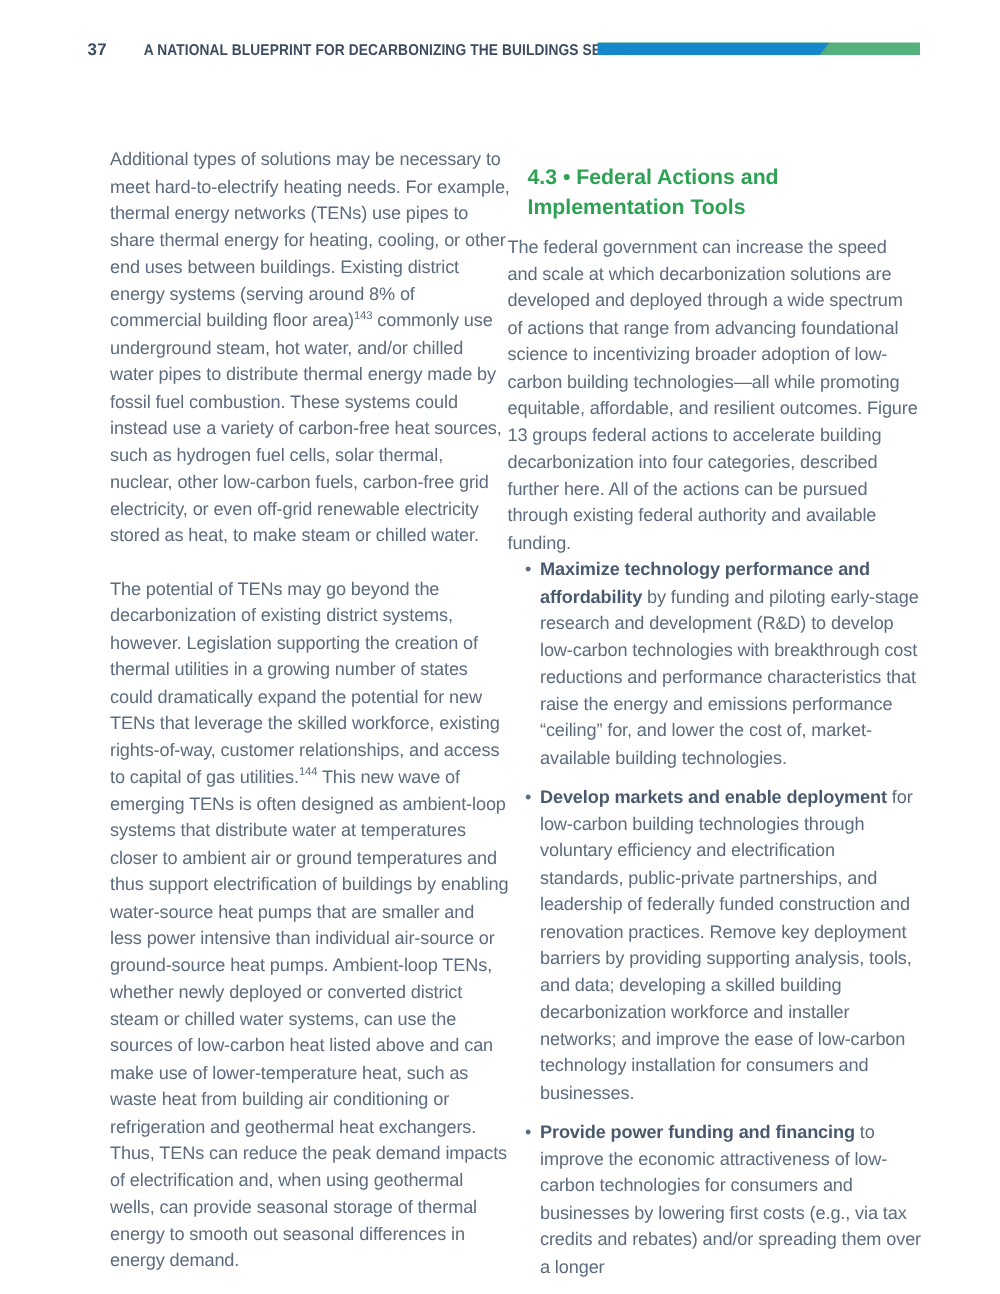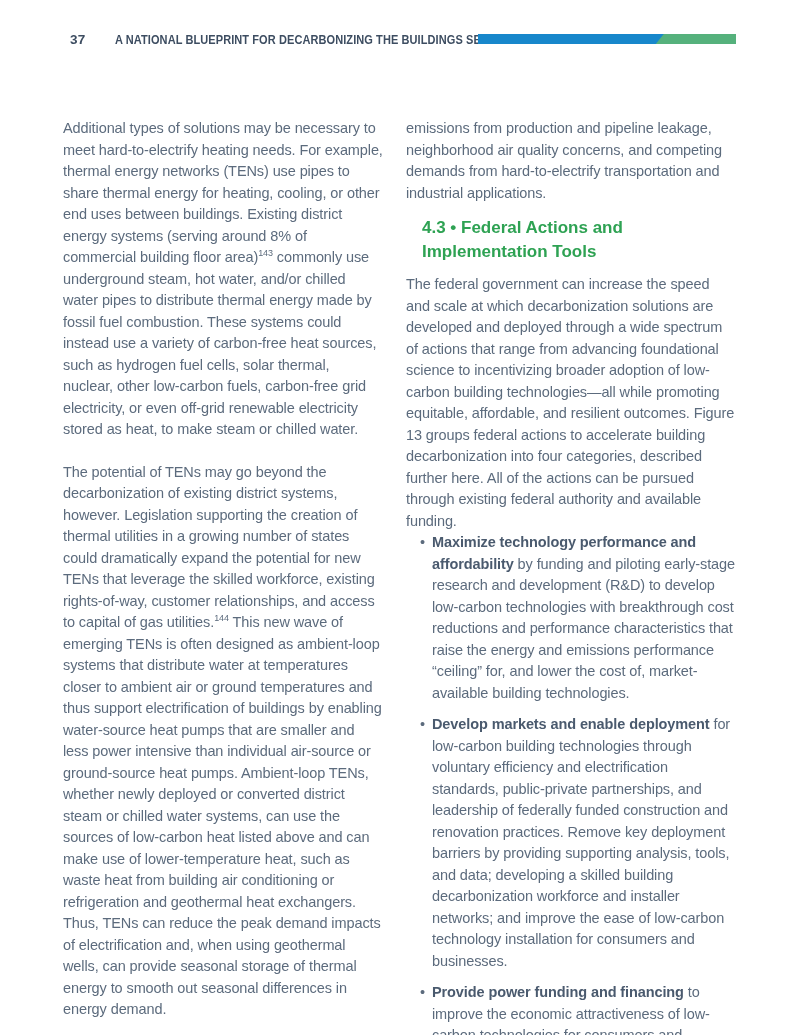--- a/index.html
+++ b/index.html
@@ -19,21 +19,21 @@
   }
   .header-bar{
     position:absolute;left:478px;top:34px;right:64px;height:10px;overflow:hidden;
   }
   .header-bar-blue{
     position:absolute;left:0;top:0;height:100%;width:72%;
     clip-path:polygon(0 0,100% 0,calc(100% - 8px) 100%,0 100%);
   }
   
   .col{position:absolute;top:118px;font-size:14.5px;line-height:21.5px;color:#5c6b7d;letter-spacing:-0.1px;}
-  .col-left{left:63px;width:320px;}
+  .col-left{left:88px;width:320px;}
   .col-right{left:406px;width:331px;}
   .para{margin:0 0 21px 0;}
   .para:last-child{margin-bottom:0;}
   .b{font-weight:bold;color:#4a5a6e;text-align:center;}
   sup{font-size:9px;line-height:0;vertical-align:super;}
   .section-heading{
     margin:12px 0 10px 16px;
     font-size:17px;line-height:24px;font-weight:bold;color:#2ea253;letter-spacing:0;
   }
   .bullet-list{margin-top:0;}
@@ -52,23 +52,20 @@
   <div class="header-bar" style="background: rgb(85, 177, 124);">
     <div class="header-bar-blue" style="background: rgb(23, 135, 203);"></div>
   </div>
 
   <div class="col col-left">
       <div class="para"><span>Additional types of solutions may be necessary to meet hard-to-electrify heating needs. For example, thermal energy networks (TENs) use pipes to share thermal energy for heating, cooling, or other end uses between buildings. Existing district energy systems (serving around 8% of commercial building floor area)</span><sup>143</sup><span> commonly use underground steam, hot water, and/or chilled water pipes to distribute thermal energy made by fossil fuel combustion. These systems could instead use a variety of carbon-free heat sources, such as hydrogen fuel cells, solar thermal, nuclear, other low-carbon fuels, carbon-free grid electricity, or even off-grid renewable electricity stored as heat, to make steam or chilled water.</span></div>
       <div class="para"><span>The potential of TENs may go beyond the decarbonization of existing district systems, however. Legislation supporting the creation of thermal utilities in a growing number of states could dramatically expand the potential for new TENs that leverage the skilled workforce, existing rights-of-way, customer relationships, and access to capital of gas utilities.</span><sup>144</sup><span> This new wave of emerging TENs is often designed as ambient-loop systems that distribute water at temperatures closer to ambient air or ground temperatures and thus support electrification of buildings by enabling water-source heat pumps that are smaller and less power intensive than individual air-source or ground-source heat pumps. Ambient-loop TENs, whether newly deployed or converted district steam or chilled water systems, can use the sources of low-carbon heat listed above and can make use of lower-temperature heat, such as waste heat from building air conditioning or refrigeration and geothermal heat exchangers. Thus, TENs can reduce the peak demand impacts of electrification and, when using geothermal wells, can provide seasonal storage of thermal energy to smooth out seasonal differences in energy demand.</span></div>
     </div>
 
   <div class="col col-right">
-    <div>
-        <div class="para"><span>emissions from production and pipeline leakage, neighborhood air quality concerns, and competing demands from hard-to-electrify transportation and industrial applications.</span></div>
-      </div>
     <h2 class="section-heading">4.3 • Federal Actions and Implementation Tools</h2>
     <div>
         <div class="para"><span>The federal government can increase the speed and scale at which decarbonization solutions are developed and deployed through a wide spectrum of actions that range from advancing foundational science to incentivizing broader adoption of low-carbon building technologies—all while promoting equitable, affordable, and resilient outcomes. Figure 13 groups federal actions to accelerate building decarbonization into four categories, described further here. All of the actions can be pursued through existing federal authority and available funding.</span></div>
       </div>
     <div class="bullet-list">
         <div class="bullet-item"><span class="b">Maximize technology performance and affordability</span><span> by funding and piloting early-stage research and development (R&amp;D) to develop low-carbon technologies with breakthrough cost reductions and performance characteristics that raise the energy and emissions performance “ceiling” for, and lower the cost of, market-available building technologies.</span></div>
         <div class="bullet-item"><span class="b">Develop markets and enable deployment</span><span> for low-carbon building technologies through voluntary efficiency and electrification standards, public-private partnerships, and leadership of federally funded construction and renovation practices. Remove key deployment barriers by providing supporting analysis, tools, and data; developing a skilled building decarbonization workforce and installer networks; and improve the ease of low-carbon technology installation for consumers and businesses.</span></div>
         <div class="bullet-item"><span class="b">Provide power funding and financing</span><span> to improve the economic attractiveness of low-carbon technologies for consumers and businesses by lowering first costs (e.g., via tax credits and rebates) and/or spreading them over a longer</span></div>
       </div>
   </div>

